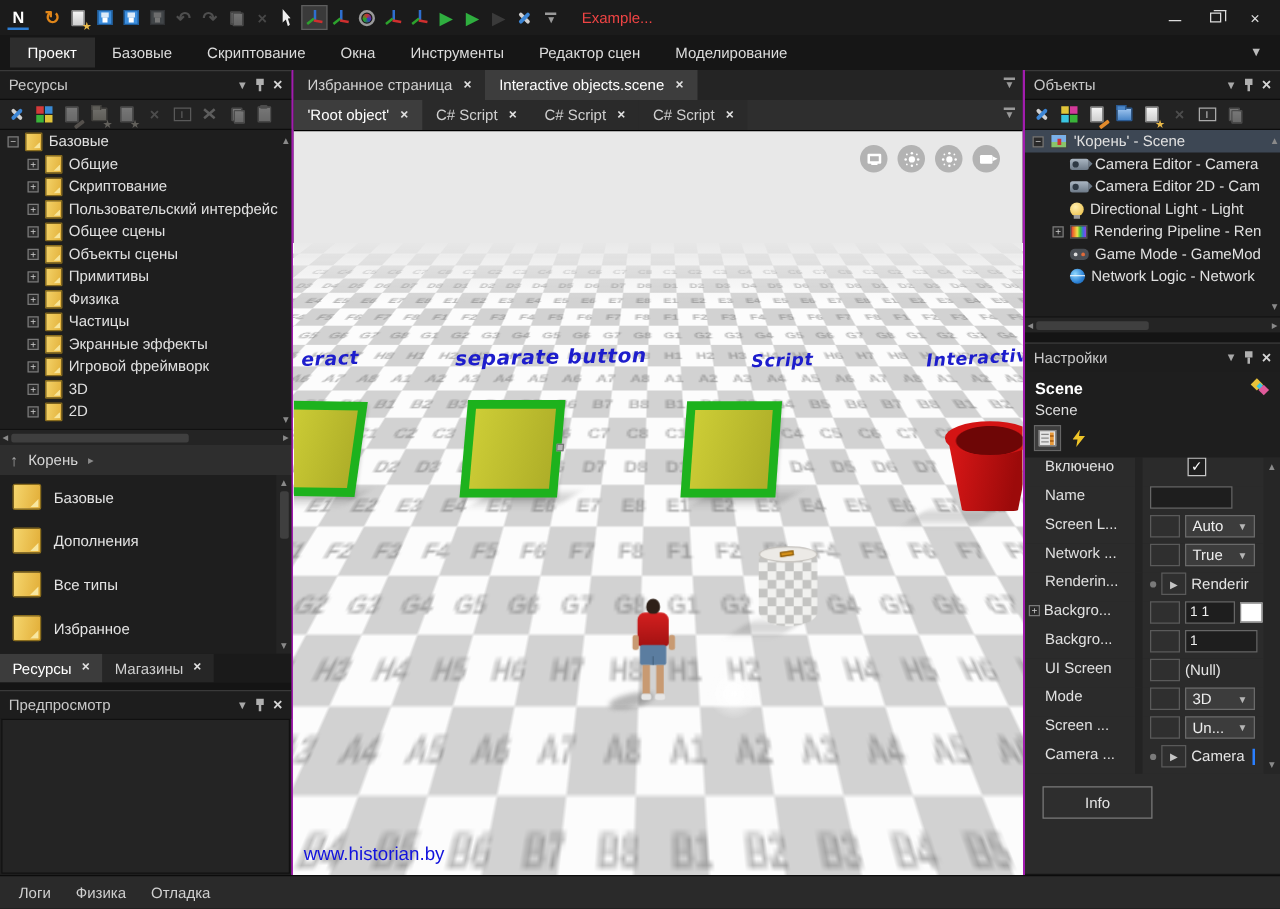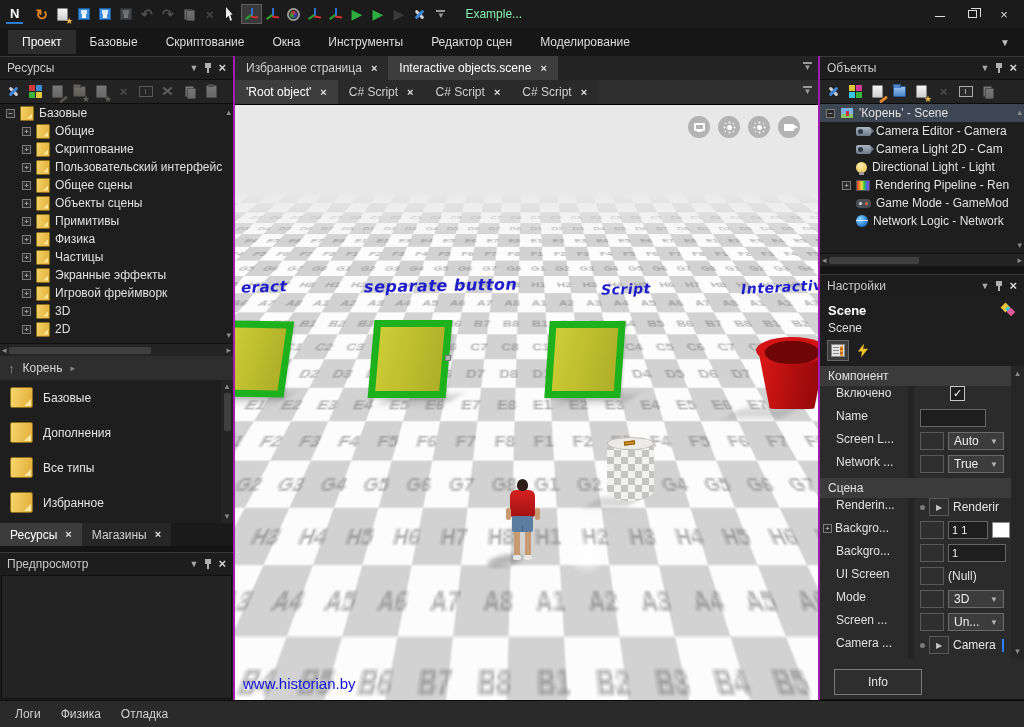--- a/index.html
+++ b/index.html
@@ -2,21 +2,21 @@
 <html><head>
 <meta charset="utf-8">
 <style>
 *{margin:0;padding:0;box-sizing:border-box;}
 html,body{width:1024px;height:727px;overflow:hidden;}
 body{background:#141414;font-family:"Liberation Sans",sans-serif;font-size:12px;color:#c9c9c9;}
 
 
 .titlebar{height:28px;background:#1b1b1b;display:flex;align-items:center;padding:0 6px;}
 .logo-n{color:#fff;font-weight:bold;font-size:13px;padding:1px 4px;border-bottom:2px solid #2d7dd2;margin-right:8px;}
-.tb-title{color:#86efac;margin-left:14px;font-size:12px;}
+.tb-title{color:#ef4444;margin-left:14px;font-size:12px;}
 .tb-controls{margin-left:auto;display:flex;align-items:center;gap:4px;}
 .wbtn{width:28px;height:22px;display:flex;align-items:center;justify-content:center;color:#ddd;font-size:13px;}
 .wmin{width:10px;border-bottom:1px solid #ddd;height:6px;}
 .wmax{width:9px;height:8px;border:1px solid #ddd;position:relative;}
 .wmax:before{content:"";position:absolute;left:2px;top:-3px;width:9px;height:8px;border:1px solid #ddd;border-left:none;border-bottom:none;}
 
 
 .menubar{height:28px;background:#161616;display:flex;align-items:center;padding:0 8px;}
 .menu-item{padding:5px 14px;color:#dcdcdc;white-space:nowrap;}
 .menu-item.active{background:#2d2d2d;color:#fff;}
@@ -1026,21 +1026,21 @@
             <span style="display: inline-flex;">
               <span class="cam-ic"></span>
             </span>
             <span>Camera Editor - Camera</span>
           </div>
           <div class="trow" style="padding-left: 22px;">
             <span class="expander hidden"></span>
             <span style="display: inline-flex;">
               <span class="cam-ic"></span>
             </span>
-            <span>Camera Light 2D - Cam</span>
+            <span>Camera Editor 2D - Cam</span>
           </div>
           <div class="trow" style="padding-left: 22px;">
             <span class="expander hidden"></span>
             <span style="display: inline-flex;">
               <span class="light-ic"></span>
             </span>
             <span>Directional Light - Light</span>
           </div>
           <div class="trow" style="padding-left: 22px;">
             <span class="expander">+</span>
@@ -1091,21 +1091,20 @@
       <div class="obj-type">Scene</div>
       <div class="prop-tabs">
         <span class="ptab sel">
             <span class="props-ic"></span>
           </span>
         <span class="ptab">
             <span class="bolt-ic"></span>
           </span>
       </div>
       <div class="props" id="props">
-        <div class="psec">Компонент</div>
           <div class="prow">
             <span class="lbl">
               <span>Включено</span>
             </span>
             <span class="pdiv"></span>
             <span class="pval">
               <span class="checkbox">✓</span>
             </span>
           </div>
           <div class="prow">
@@ -1136,21 +1135,20 @@
             </span>
             <span class="pdiv"></span>
             <span class="pval">
               <span class="sbtn"></span>
               <span class="dd">
                 <span>True</span>
                 <span class="ar">▼</span>
               </span>
             </span>
           </div>
-          <div class="psec">Сцена</div>
           <div class="prow">
             <span class="lbl">
               <span>Renderin...</span>
             </span>
             <span class="pdiv"></span>
             <span class="pval">
               <span class="refdot"></span>
               <span class="refbtn">▶</span>
               <span class="refval">Renderir</span>
             </span>

